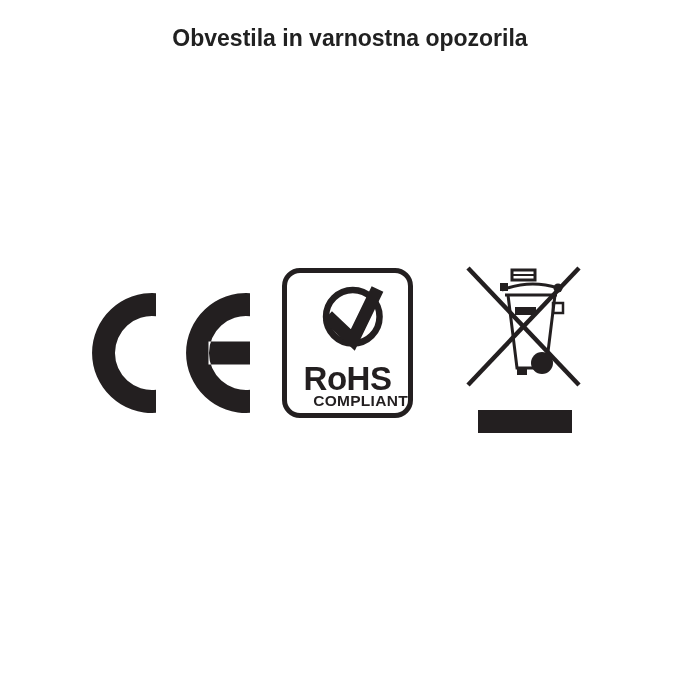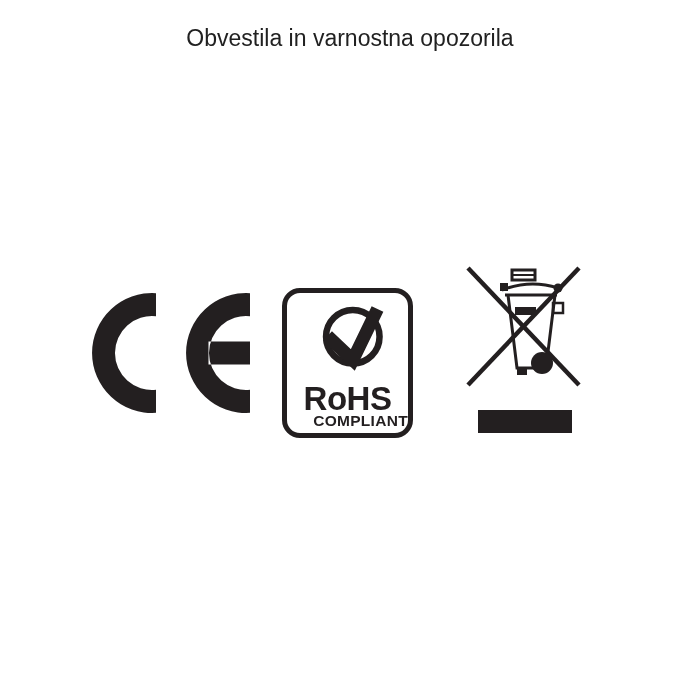--- a/index.html
+++ b/index.html
@@ -18,33 +18,33 @@
     font-family: "Liberation Sans", "DejaVu Sans", sans-serif;
   }
   .page-title {
     position: absolute;
     top: 23px;
     left: 0;
     width: 100%;
     text-align: center;
     font-size: 23px;
     line-height: 30px;
-    font-weight: 400;
+    font-weight: 700;
     color: var(--title);
   }
   .symbols-row { position: absolute; inset: 0; color: var(--ink); }
 
   
   .ce-svg { position: absolute; left: 90px; top: 291px; }
 
   
   .rohs-box {
     position: absolute;
     left: 282px;
-    top: 288px;
+    top: 268px;
     width: 131px;
     height: 150px;
     border: 5px solid var(--ink);
     border-radius: 18px;
     color: var(--ink);
   }
   .rohs-svg { position: absolute; left: 0; top: 0; }
   .rohs-title {
     position: absolute;
     top: 89px;

